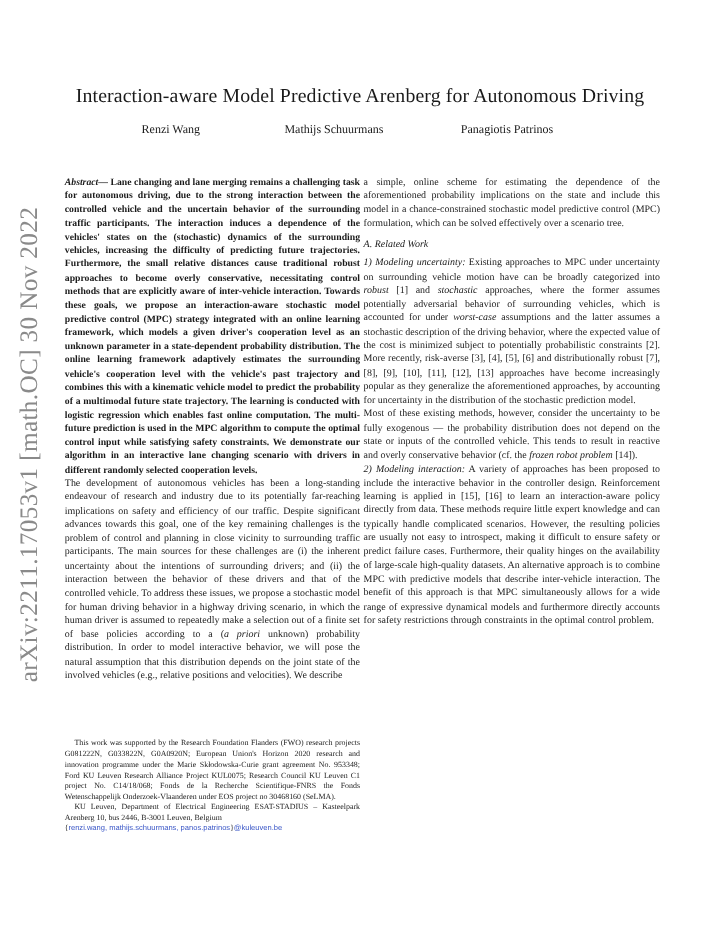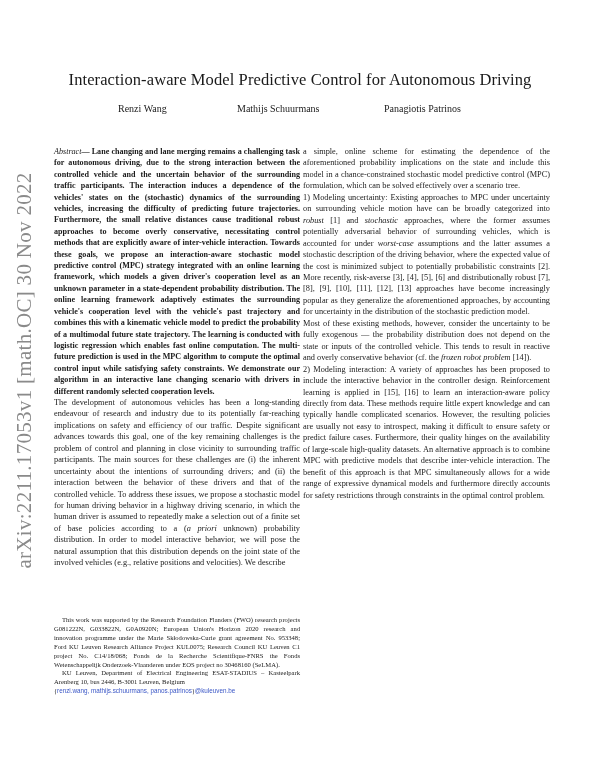--- a/index.html
+++ b/index.html
@@ -80,36 +80,37 @@
 
     .abstract {
       font-weight: bold;
       font-size: 8.1px;
       line-height: 11.4px;
       text-align: justify;
       margin: 0;
     }
     .abstract .abs-label {
       font-style: italic;
-      font-weight: normal;
+      font-weight: bold;
     }
     .section-heading {
       text-align: center;
       font-size: 8.6px;
       letter-spacing: 0.4px;
       margin: 4px 0 2px 0;
     }
     .para {
       margin: 0;
     }
     .subsection {
       font-style: italic;
       margin: 6px 0 4px 0;
     }
     .paragraph-heading {
+      font-style: italic;
     }
     .footnotes {
       position: absolute;
       left: 54px;
       top: 616px;
       width: 246px;
       font-size: 6.6px;
       line-height: 8.9px;
       text-align: justify;
       color: #222;
@@ -125,21 +126,21 @@
   </style>
 </head>
 <body>
 
 <div class="page">
 
   <div class="arxiv-stamp">
     <span>arXiv:2211.17053v1  [math.OC]  30 Nov 2022</span>
   </div>
 
-  <div class="title">Interaction-aware Model Predictive Control for Autonomous Driving</div>
+  <div class="title">Interaction-aware Model Predictive Arenberg for Autonomous Driving</div>
 
   <div class="authors">
     <span class="author a1">Renzi Wang</span>
     <span class="author a2">Mathijs Schuurmans</span>
     <span class="author a3">Panagiotis Patrinos</span>
   </div>
 
   <div class="col left">
     <p class="abstract"><span class="abs-label">Abstract</span><span>— Lane changing and lane merging remains a challenging task for autonomous driving, due to the strong interaction between the controlled vehicle and the uncertain behavior of the surrounding traffic participants. The interaction induces a dependence of the vehicles' states on the (stochastic) dynamics of the surrounding vehicles, increasing the difficulty of predicting future trajectories. Furthermore, the small relative distances cause traditional robust approaches to become overly conservative, necessitating control methods that are explicitly aware of inter-vehicle interaction. Towards these goals, we propose an interaction-aware stochastic model predictive control (MPC) strategy integrated with an online learning framework, which models a given driver's cooperation level as an unknown parameter in a state-dependent probability distribution. The online learning framework adaptively estimates the surrounding vehicle's cooperation level with the vehicle's past trajectory and combines this with a kinematic vehicle model to predict the probability of a multimodal future state trajectory. The learning is conducted with logistic regression which enables fast online computation. The multi-future prediction is used in the MPC algorithm to compute the optimal control input while satisfying safety constraints. We demonstrate our algorithm in an interactive lane changing scenario with drivers in different randomly selected cooperation levels.</span></p>
 
@@ -149,20 +150,21 @@
 
   <div class="footnotes">
     <p>This work was supported by the Research Foundation Flanders (FWO) research projects G081222N, G033822N, G0A0920N; European Union's Horizon 2020 research and innovation programme under the Marie Skłodowska-Curie grant agreement No. 953348; Ford KU Leuven Research Alliance Project KUL0075; Research Council KU Leuven C1 project No. C14/18/068; Fonds de la Recherche Scientifique-FNRS the Fonds Wetenschappelijk Onderzoek-Vlaanderen under EOS project no 30468160 (SeLMA).</p>
     <p>KU Leuven, Department of Electrical Engineering ESAT-STADIUS – Kasteelpark Arenberg 10, bus 2446, B-3001 Leuven, Belgium</p>
     <p class="emails"><span class="plain">{</span><span>renzi.wang, mathijs.schuurmans, panos.patrinos</span><span class="plain">}</span><span>@kuleuven.be</span></p>
   </div>
 
   <div class="col right">
     <p class="para">a simple, online scheme for estimating the dependence of the aforementioned probability implications on the state and include this model in a chance-constrained stochastic model predictive control (MPC) formulation, which can be solved effectively over a scenario tree.</p>
 
+    <div class="subsection">A. Related Work</div>
 
     <p class="para"><span class="paragraph-heading">1) Modeling uncertainty:</span><span> Existing approaches to MPC under uncertainty on surrounding vehicle motion have can be broadly categorized into </span><i>robust</i><span> [1] and </span><i>stochastic</i><span> approaches, where the former assumes potentially adversarial behavior of surrounding vehicles, which is accounted for under </span><i>worst-case</i><span> assumptions and the latter assumes a stochastic description of the driving behavior, where the expected value of the cost is minimized subject to potentially probabilistic constraints [2]. More recently, risk-averse [3], [4], [5], [6] and distributionally robust [7], [8], [9], [10], [11], [12], [13] approaches have become increasingly popular as they generalize the aforementioned approaches, by accounting for uncertainty in the distribution of the stochastic prediction model.</span></p>
 
     <p class="para"><span>Most of these existing methods, however, consider the uncertainty to be fully exogenous — the probability distribution does not depend on the state or inputs of the controlled vehicle. This tends to result in reactive and overly conservative behavior (cf. the </span><i>frozen robot problem</i><span> [14]).</span></p>
 
     <p class="para"><span class="paragraph-heading">2) Modeling interaction:</span><span> A variety of approaches has been proposed to include the interactive behavior in the controller design. Reinforcement learning is applied in [15], [16] to learn an interaction-aware policy directly from data. These methods require little expert knowledge and can typically handle complicated scenarios. However, the resulting policies are usually not easy to introspect, making it difficult to ensure safety or predict failure cases. Furthermore, their quality hinges on the availability of large-scale high-quality datasets. An alternative approach is to combine MPC with predictive models that describe inter-vehicle interaction. The benefit of this approach is that MPC simultaneously allows for a wide range of expressive dynamical models and furthermore directly accounts for safety restrictions through constraints in the optimal control problem.</span></p>
 
 
   </div>
 

